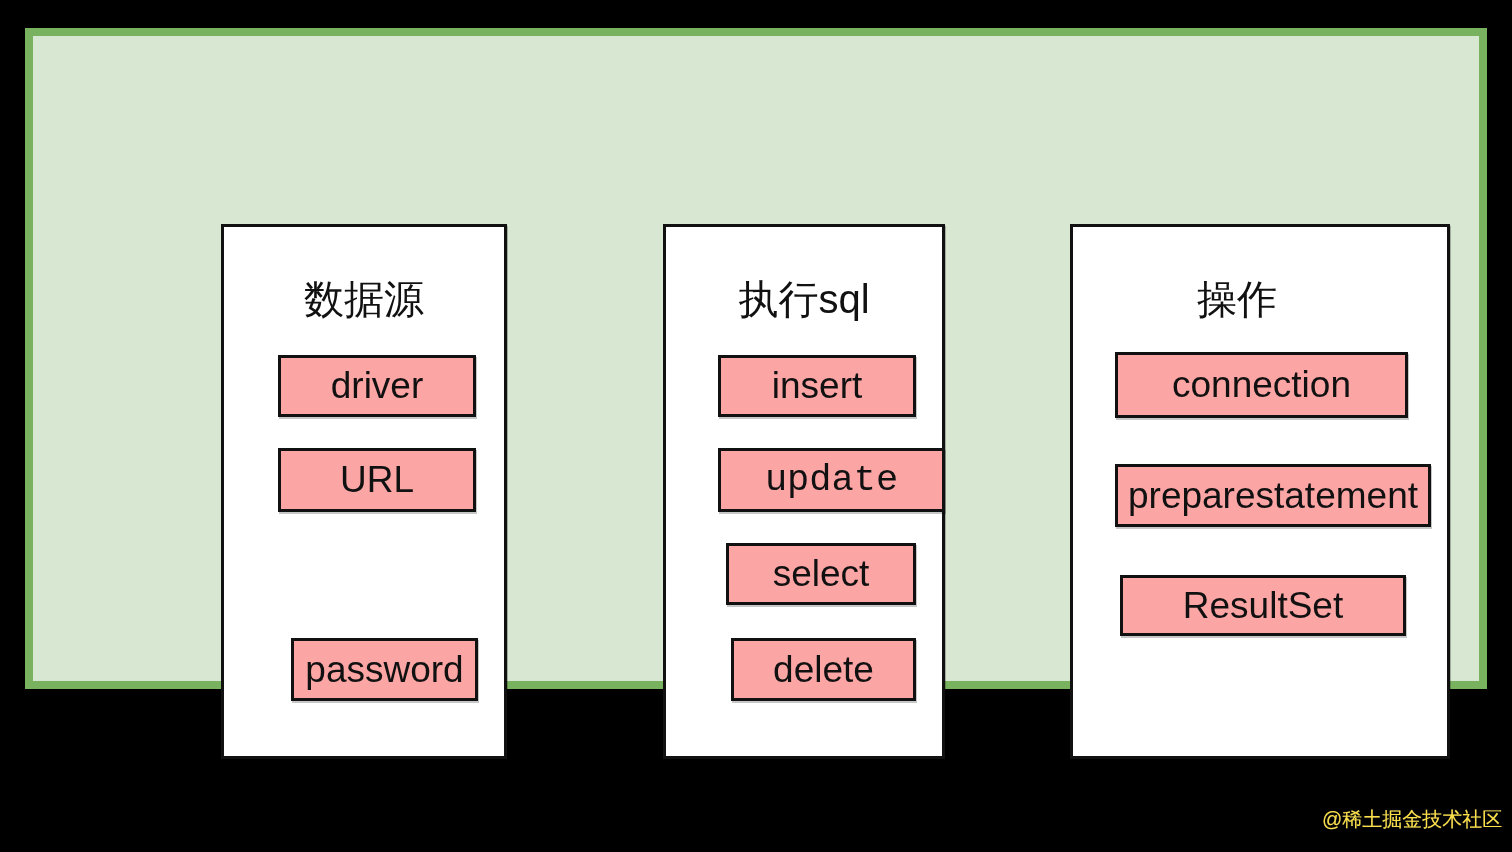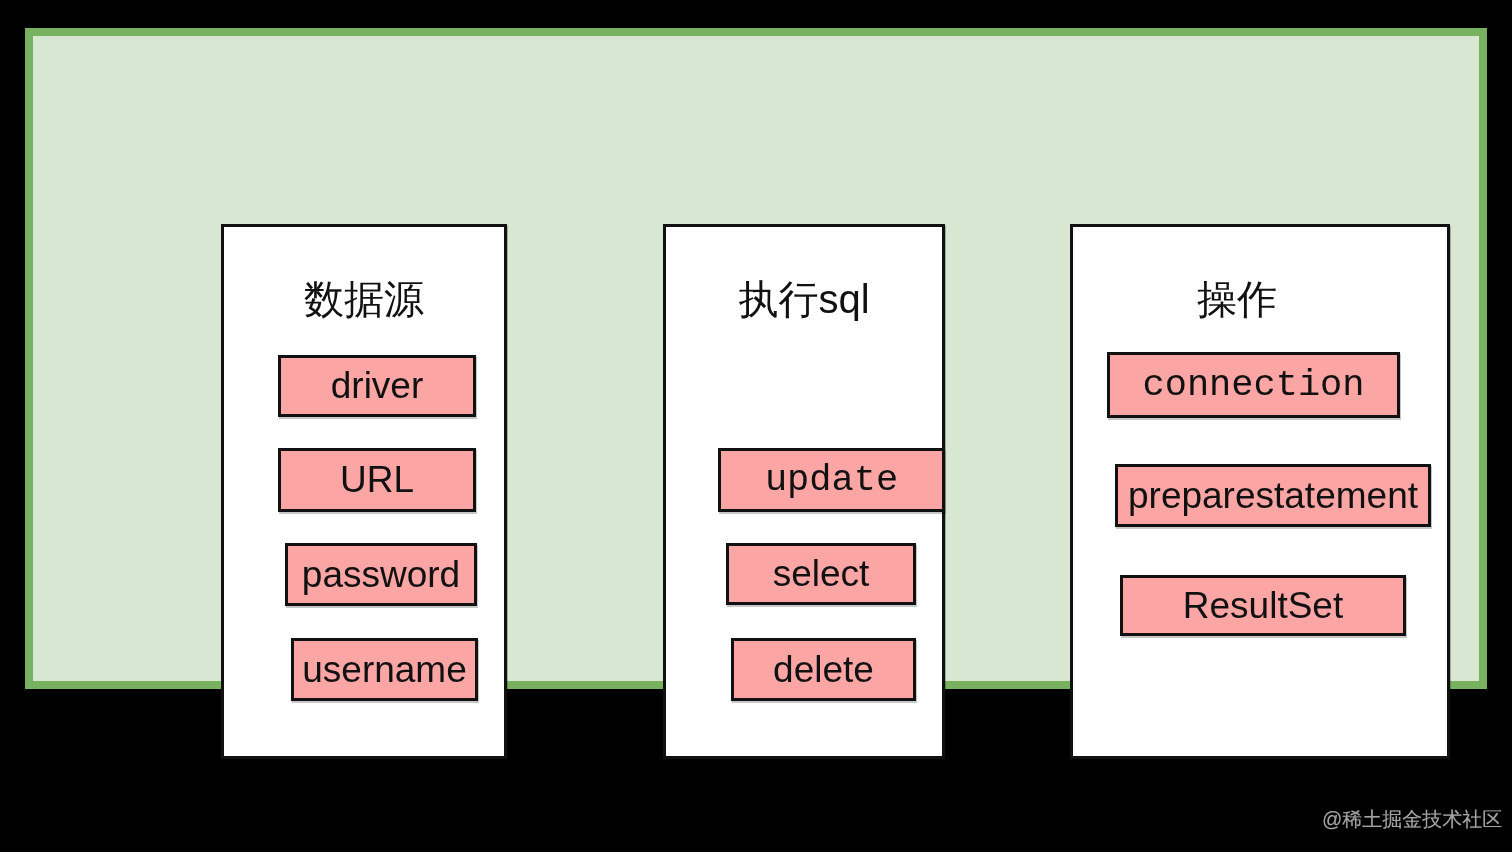--- a/index.html
+++ b/index.html
@@ -58,51 +58,51 @@
   .p1 .n3{left:67px;top:411px;width:187px;height:63px;}
   
   .p2{left:630px;top:188px;width:282px;height:535px;}
   .p2 .n0{left:52px;top:128px;width:198px;height:62px;}
   .p2 .n1{left:52px;top:221px;width:227px;height:64px;font-family:Liberation Mono, monospace;}
   .p2 .n2{left:60px;top:316px;width:190px;height:62px;}
   .p2 .n3{left:65px;top:411px;width:185px;height:63px;}
   
   .p3{left:1037px;top:188px;width:380px;height:535px;}
   .p3 .panel-title{margin-right:78px;padding-left:32px;}
-  .p3 .n0{left:34px;top:125px;width:293px;height:66px;font-family:Liberation Mono, monospace;}
+  .p3 .n0{left:42px;top:125px;width:293px;height:66px;}
   .p3 .n1{left:42px;top:237px;width:316px;height:63px;}
   .p3 .n2{left:47px;top:348px;width:286px;height:61px;}
   .watermark{
     position:absolute;
     left:1322px;
     top:806px;
     font-size:20px;
     letter-spacing:0px;
-    color:#a3a3a3;
+    color:#fde047;
     text-shadow:0 0 1px rgba(200,200,200,0.35);
     white-space:nowrap;
     z-index:5;
   }
 </style>
 </head>
 <body>
 
 <div class="stage">
   <div class="frame">
 
     <div class="panel p1">
       <div class="panel-title">数据源</div>
       <div class="node n0">driver</div>
       <div class="node n1">URL</div>
-      <div class="node n2">password</div>
-      <div class="node n3">username</div>
+      <div class="node n3">password</div>
     </div>
 
     <div class="panel p2">
       <div class="panel-title">执行sql</div>
+      <div class="node n0">insert</div>
       <div class="node n1">update</div>
       <div class="node n2">select</div>
       <div class="node n3">delete</div>
     </div>
 
     <div class="panel p3">
       <div class="panel-title">操作</div>
       <div class="node n0">connection</div>
       <div class="node n2">ResultSet</div>
       <div class="node n1">preparestatement</div>

